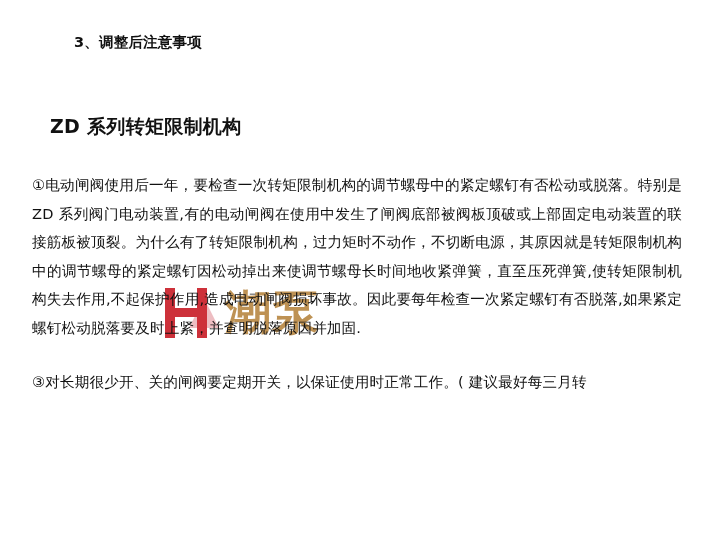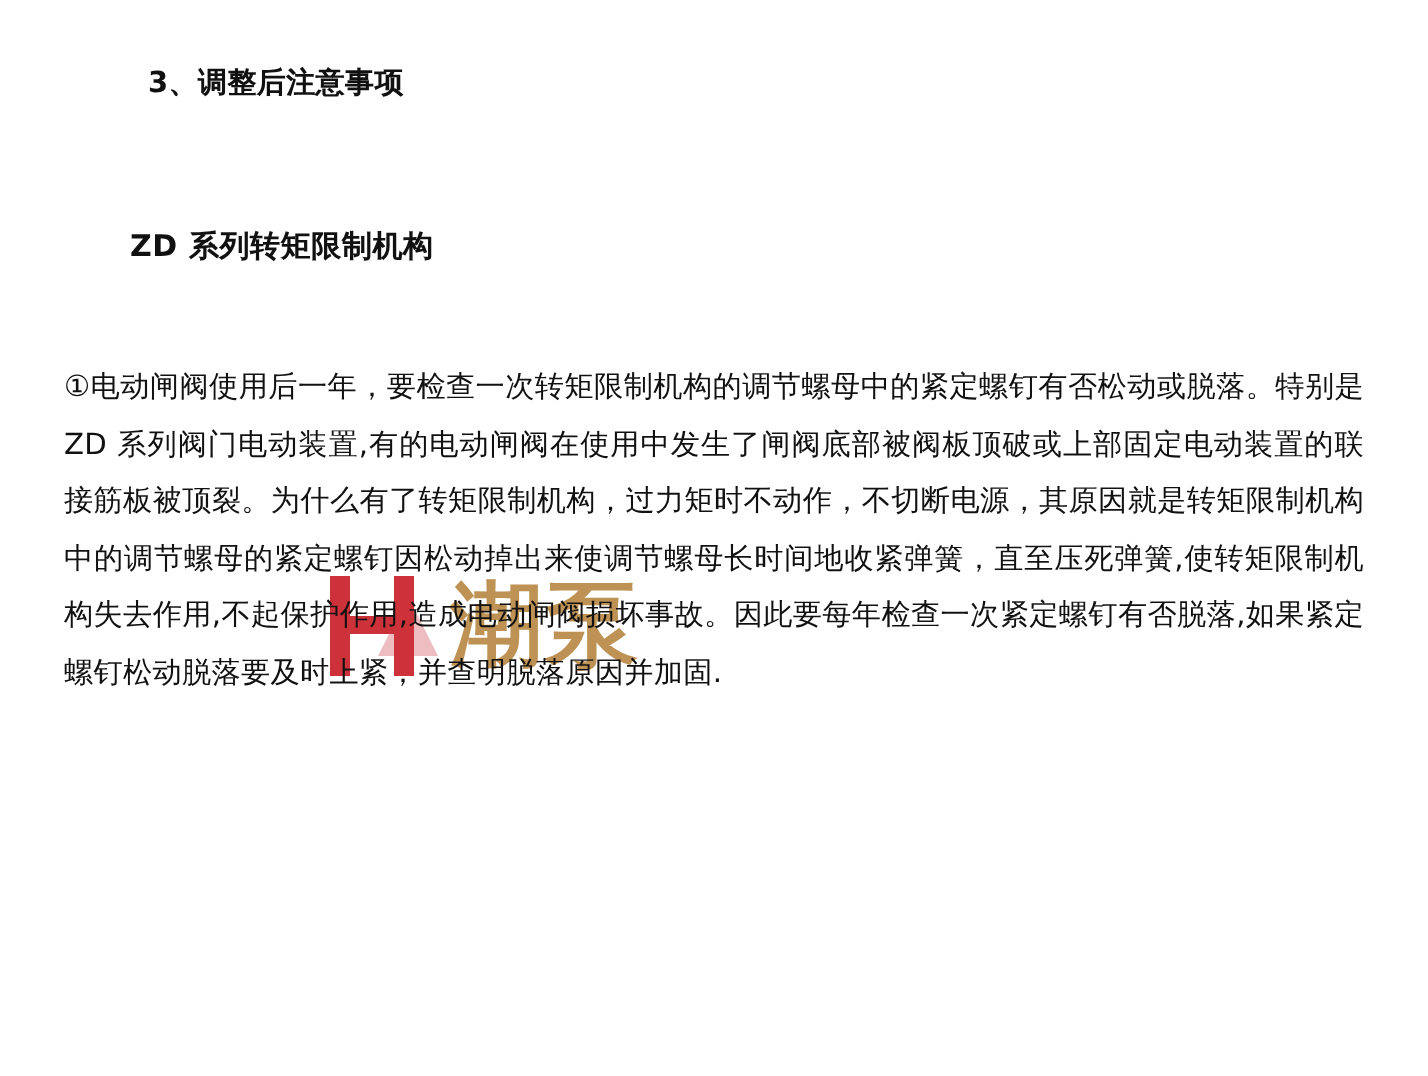--- a/index.html
+++ b/index.html
@@ -29,23 +29,23 @@
   .heading {
     font-weight: bold;
     font-size: 14.5px;
     line-height: 1.5;
     margin: 16px;
     padding: 6px 0 0 40px;
     letter-spacing: 0.2px;
   }
   .subheading {
     font-weight: bold;
-    font-size: 15px;
+    font-size: 19px;
     line-height: 1.5;
-    margin: 16px;
+    margin: 1px;
     padding: 42px 0 0 31px;
     letter-spacing: 0.3px;
   }
   .para {
     font-size: 14.6px;
     font-weight: normal;
     line-height: 1.95;
     margin: 0;
     padding: 0 14px 0 14px;
     text-align: justify;
@@ -134,15 +134,16 @@
       <div class="bar-m"></div>
       <div class="bar-r"></div>
     </div>
     <div class="wm-text">潮泵</div>
   </div>
 
   <div class="doc">
     <div class="heading">3、调整后注意事项</div>
     <div class="subheading">ZD 系列转矩限制机构</div>
     <p class="para first">①电动闸阀使用后一年，要检查一次转矩限制机构的调节螺母中的紧定螺钉有否松动或脱落。特别是 ZD 系列阀门电动装置,有的电动闸阀在使用中发生了闸阀底部被阀板顶破或上部固定电动装置的联接筋板被顶裂。为什么有了转矩限制机构，过力矩时不动作，不切断电源，其原因就是转矩限制机构中的调节螺母的紧定螺钉因松动掉出来使调节螺母长时间地收紧弹簧，直至压死弹簧,使转矩限制机构失去作用,不起保护作用,造成电动闸阀损坏事故。因此要每年检查一次紧定螺钉有否脱落,如果紧定螺钉松动脱落要及时上紧，并查明脱落原因并加固.</p>
+    <p class="para third">③对长期很少开、关的闸阀要定期开关，以保证使用时正常工作。( 建议最好每三月转</p>
   </div>
 
 </div>
 
 </body></html>

